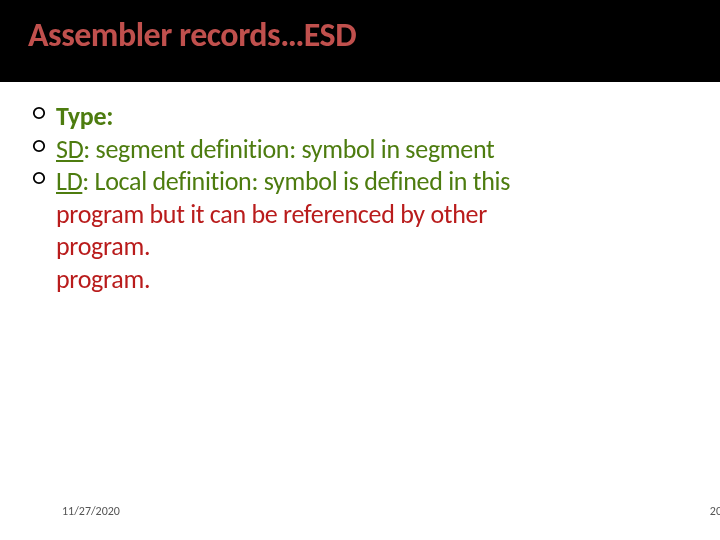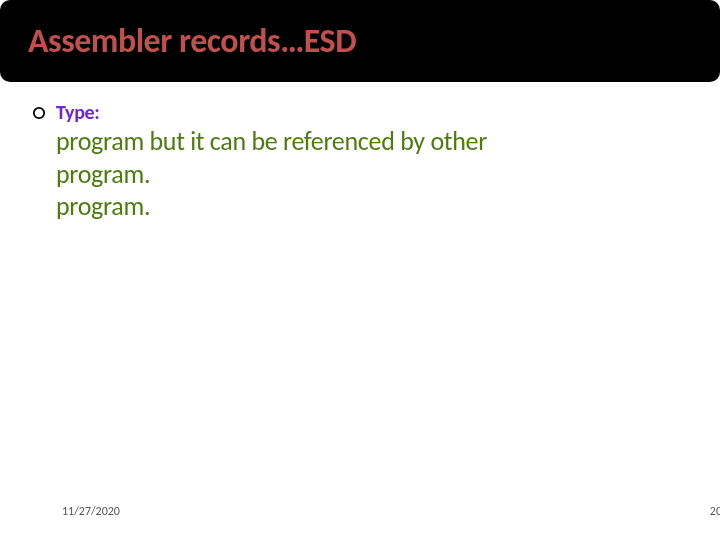--- a/index.html
+++ b/index.html
@@ -7,22 +7,20 @@
   body {
     font-family: "Calibri", "Segoe UI", Arial, sans-serif;
     background: #ffffff;
     position: relative;
   }
   .title-bar {
     background: #000000;
     padding: 14px 0 16px 28px;
     height: 82px;
     display: flex;
-    align-items: center;
-    border-radius: 10px;
   }
   .title-text {
     color: #C0504D;
     font-size: 34px;
     font-weight: 600;
     letter-spacing: -0.5px;
   }
   .content {
     padding: 18px 32px 0 32px;
   }
@@ -33,31 +31,31 @@
   }
   .bullet-icon {
     flex: 0 0 auto;
     width: 20px;
     margin-top: 6px;
     margin-right: 4px;
   }
   .bullet-icon svg { display: block; }
   .bullet-text-wrap {
     flex: 1 1 auto;
-    font-size: 20px;
-    color: #6d28d9;
+    font-size: 26px;
+    color: #4d7c0f;
     letter-spacing: -0.3px;
   }
   .bullet-text-wrap.bold { font-weight: 700; }
   .cont-row {
     padding-left: 24px;
     font-size: 26px;
     line-height: 1.25;
     letter-spacing: -0.3px;
-    color: #4d7c0f;
+    color: #b91c1c;
   }
   .label-part { text-decoration: underline; }
   .footer {
     position: absolute;
     bottom: 22px;
     left: 0;
     width: 100%;
     padding: 0 30px;
     display: flex;
     justify-content: space-between;
@@ -77,21 +75,37 @@
 
   <div class="bullet-row">
     <span class="bullet-icon">
       <svg width="14" height="14" viewBox="0 0 14 14">
           <circle cx="7" cy="7" r="5.2" fill="none" stroke="#000" stroke-width="1.8"></circle>
         </svg>
     </span>
     <span class="bullet-text-wrap bold">Type:</span>
   </div>
 
+  <div class="bullet-row">
+    <span class="bullet-icon">
+      <svg width="14" height="14" viewBox="0 0 14 14">
+          <circle cx="7" cy="7" r="5.2" fill="none" stroke="#000" stroke-width="1.8"></circle>
+        </svg>
+    </span>
+    <span class="bullet-text-wrap"><span class="label-part">SD</span><span>: segment definition: symbol in segment</span></span>
+  </div>
 
+  <div class="bullet-row">
+    <span class="bullet-icon">
+      <svg width="14" height="14" viewBox="0 0 14 14">
+          <circle cx="7" cy="7" r="5.2" fill="none" stroke="#000" stroke-width="1.8"></circle>
+        </svg>
+    </span>
+    <span class="bullet-text-wrap"><span class="label-part">LD</span><span>: Local definition: symbol is defined in this</span></span>
+  </div>
   <div class="cont-row">program but it can be referenced by other</div>
   <div class="cont-row">program.</div>
 
   <div class="cont-row">program.</div>
 
 </div>
 
 <div class="footer">
   <span>11/27/2020</span>
   <span>20</span>

